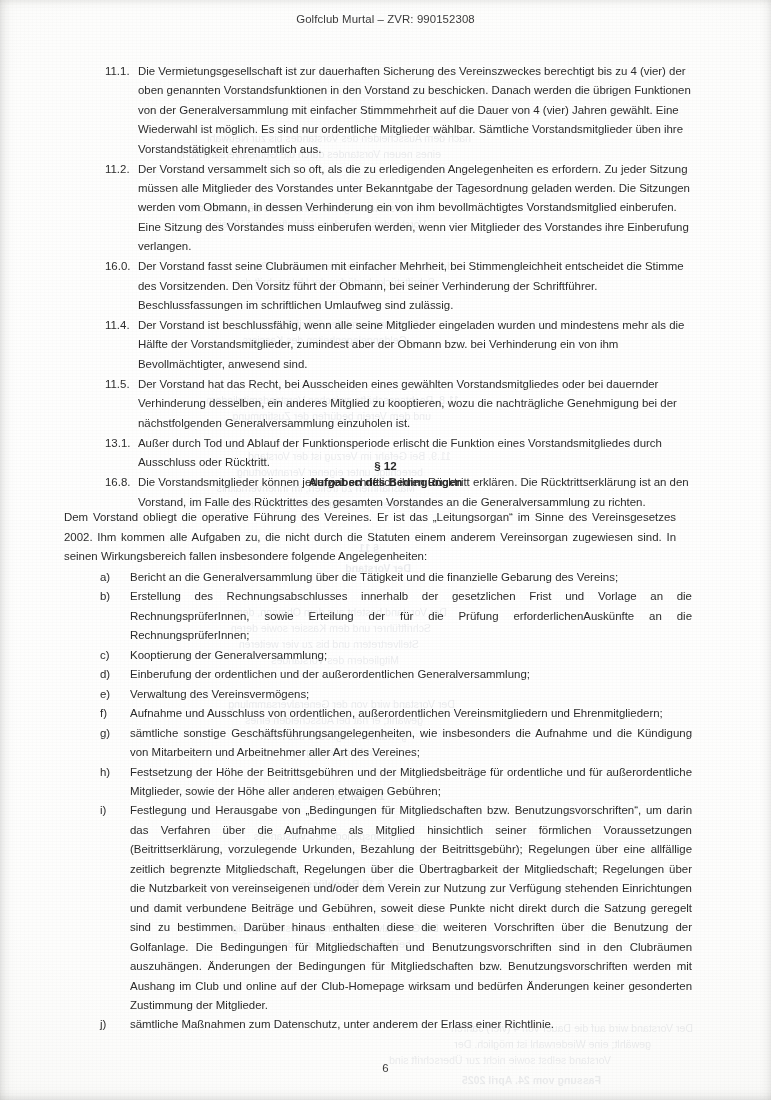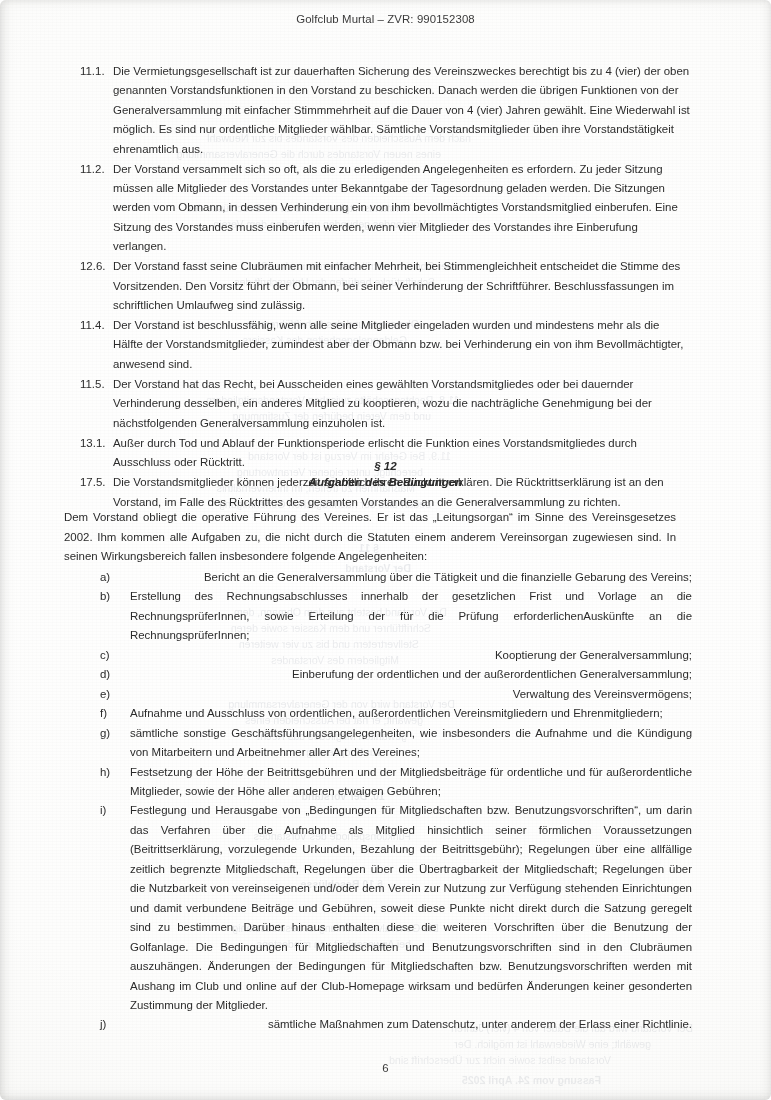--- a/index.html
+++ b/index.html
@@ -11,21 +11,20 @@
     overflow:hidden;
     position:relative;
   }
 
   
   #page {
     position:absolute; inset:0;
     background:
       radial-gradient(ellipse 120% 90% at 50% 45%, #ffffff 0%, #fdfdfc 58%, #f8f8f6 84%, #f2f2ef 100%);
     overflow:hidden;
-    border-radius:6px;
   }
   
   #grain {
     position:absolute; inset:0; pointer-events:none;
     background-image:
       repeating-linear-gradient(0deg, rgba(0,0,0,.012) 0 1px, rgba(0,0,0,0) 1px 3px),
       repeating-linear-gradient(90deg, rgba(0,0,0,.008) 0 1px, rgba(0,0,0,0) 1px 4px);
     mix-blend-mode:multiply;
   }
   #edge-shade {
@@ -65,39 +64,39 @@
   }
 
   
   .num-list { position:absolute; top:62px; left:80px; width:612px; }
   .num-item {
     display:flex;
     font-size:11.45px;
     line-height:19.4px;
     margin-bottom:.6px;
     color:#2c2c2c;
+    margin-left:25px;
   }
   .num-item .num {
     flex:0 0 33px;
     white-space:nowrap;
   }
   .num-item .txt {
     flex:1 1 auto;
     text-align:left;
     letter-spacing:-.01px;
   }
   .u { text-underline-offset:2px; }
 
   
   .sec-head {
     position:absolute; left:0; width:100%;
     text-align:center;
     font-weight:bold;
     font-size:11.6px;
-    font-style:italic;
   }
   #sec-num   { top:459px; }
   #sec-title { top:475px; }
 
   
   #intro {
     position:absolute; top:508px; left:64px; width:612px;
     font-size:11.45px;
     line-height:19.6px;
     text-align:justify;
@@ -113,21 +112,21 @@
     margin-bottom:0px;
   }
   .let-item .let {
     flex:0 0 30px;
   }
   .let-item .ltxt {
     flex:1 1 auto;
     text-align:justify;
     text-justify:inter-word;
   }
-  .let-item.nojust .ltxt { text-align:right; }
+  .let-item.nojust .ltxt { text-align:left; }
 
   .page-num {
     position:absolute; bottom:26px; left:0; width:100%;
     text-align:center;
     font-size:11.4px;
     color:#3a3a3a;
   }
 </style>
 </head>
 <body>
@@ -180,37 +179,37 @@
     <div class="num-list" id="num-list">
         <div class="num-item">
           <span class="num">11.1.</span>
           <span class="txt"><span>Die Vermietungsgesellschaft ist zur dauerhaften Sicherung des Vereinszweckes berechtigt bis zu 4 (vier) der oben genannten Vorstandsfunktionen in den Vorstand zu beschicken. Danach werden die übrigen Funktionen von der Generalversammlung mit einfacher Stimmmehrheit auf die Dauer von </span><span class="u">4 (vier) Jahren</span><span> gewählt. Eine Wiederwahl ist möglich. Es sind nur ordentliche Mitglieder wählbar. Sämtliche Vorstandsmitglieder üben ihre Vorstandstätigkeit ehrenamtlich aus.</span></span>
         </div>
         <div class="num-item">
           <span class="num">11.2.</span>
           <span class="txt"><span>Der Vorstand versammelt sich so oft, als die zu erledigenden Angelegenheiten es erfordern. Zu jeder Sitzung müssen alle Mitglieder des Vorstandes unter Bekanntgabe der Tagesordnung geladen werden. Die Sitzungen werden vom Obmann, in dessen Verhinderung ein von ihm bevollmächtigtes Vorstandsmitglied einberufen. Eine Sitzung des Vorstandes muss einberufen werden, wenn vier Mitglieder des Vorstandes ihre Einberufung verlangen.</span></span>
         </div>
         <div class="num-item">
-          <span class="num">12.6.</span>
+          <span class="num">16.0.</span>
           <span class="txt"><span>Der </span><span class="u">Vorstand fasst seine Clubräumen mit einfacher Mehrheit</span><span>, bei Stimmengleichheit entscheidet die Stimme des Vorsitzenden. Den Vorsitz führt der Obmann, bei seiner Verhinderung der Schriftführer. Beschlussfassungen im schriftlichen Umlaufweg sind zulässig.</span></span>
         </div>
         <div class="num-item">
           <span class="num">11.4.</span>
           <span class="txt"><span>Der Vorstand ist beschlussfähig, wenn alle seine Mitglieder eingeladen wurden und mindestens mehr als die Hälfte der Vorstandsmitglieder, zumindest aber der Obmann bzw. bei Verhinderung ein von ihm Bevollmächtigter, anwesend sind.</span></span>
         </div>
         <div class="num-item">
           <span class="num">11.5.</span>
           <span class="txt"><span>Der Vorstand hat das Recht, bei Ausscheiden eines gewählten Vorstandsmitgliedes oder bei dauernder Verhinderung desselben, ein anderes Mitglied zu kooptieren, wozu die nachträgliche Genehmigung bei der nächstfolgenden Generalversammlung einzuholen ist.</span></span>
         </div>
         <div class="num-item">
           <span class="num">13.1.</span>
           <span class="txt"><span>Außer durch Tod und Ablauf der Funktionsperiode erlischt die Funktion eines Vorstandsmitgliedes durch Ausschluss oder Rücktritt.</span></span>
         </div>
         <div class="num-item">
-          <span class="num">17.5.</span>
+          <span class="num">16.8.</span>
           <span class="txt"><span>Die Vorstandsmitglieder können jederzeit schriftlich ihren Rücktritt erklären. Die Rücktrittserklärung ist an den Vorstand, im Falle des Rücktrittes des gesamten Vorstandes an die Generalversammlung zu richten.</span></span>
         </div>
       </div>
 
     <div class="sec-head" id="sec-num">§ 12</div>
     <div class="sec-head" id="sec-title">Aufgaben des Bedingungen</div>
 
     <div id="intro">Dem Vorstand obliegt die operative Führung des Vereines. Er ist das „Leitungsorgan“ im Sinne des Vereinsgesetzes 2002. Ihm kommen alle Aufgaben zu, die nicht durch die Statuten einem anderem Vereinsorgan zugewiesen sind. In seinen Wirkungsbereich fallen insbesondere folgende Angelegenheiten:</div>
 
     <div id="letter-list">

